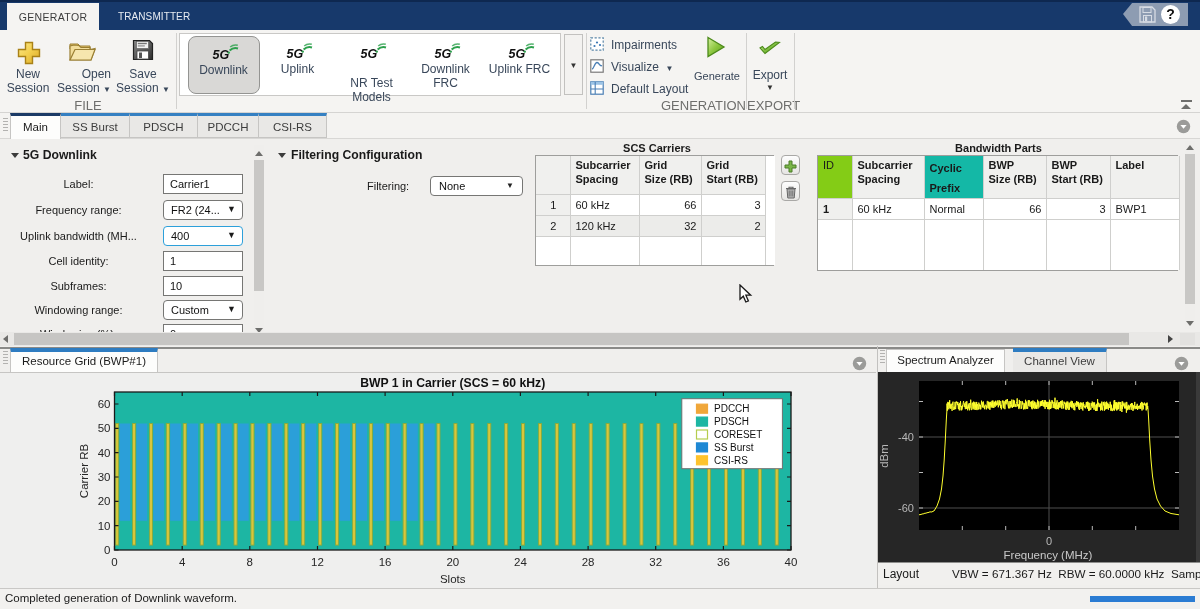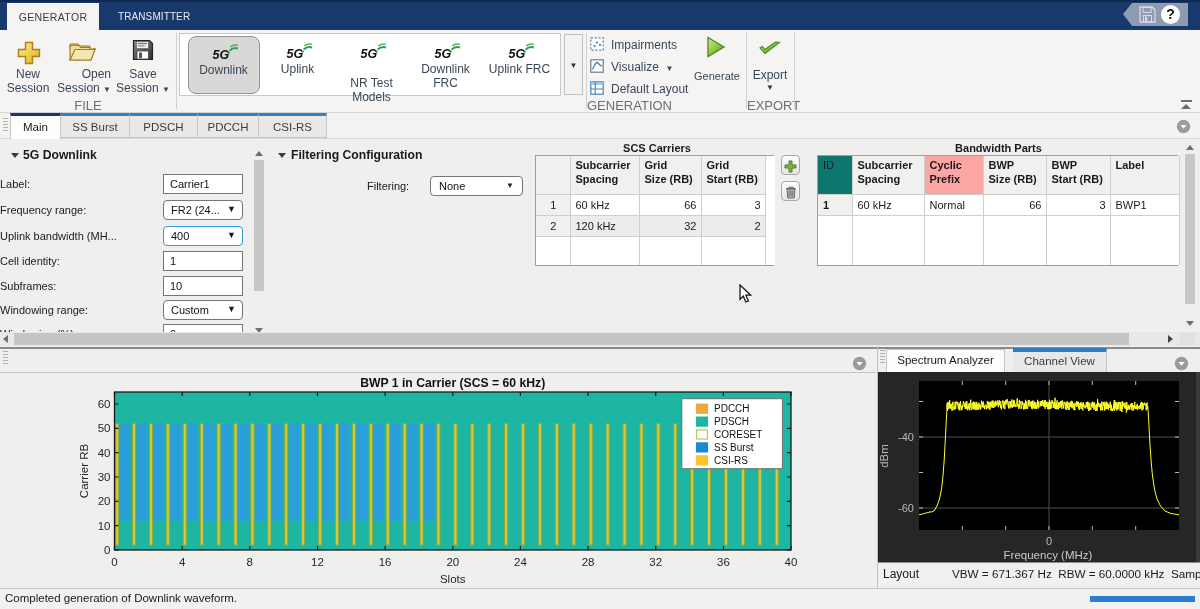--- a/index.html
+++ b/index.html
@@ -1,16 +1,16 @@
 <!DOCTYPE html>
 <html><head><meta charset="utf-8"><style>
 * { margin:0; padding:0; box-sizing:border-box; }
 body { width:1200px; height:609px; font-family:"Liberation Sans",sans-serif; overflow:hidden; position:relative; background:#f0efed; }
 .abs { position:absolute; }
-.flbl { position:absolute; left:0; width:157px; text-align:left; font-size:11px; color:#1a1a1a; white-space:nowrap; }
+.flbl { position:absolute; left:0; width:157px; text-align:center; font-size:11px; color:#1a1a1a; white-space:nowrap; }
 .tb { position:absolute; left:163px; width:80px; height:20px; background:#fff; border:1px solid #767674; font-size:11px; padding:3px 0 0 6px; color:#111; }
 .cb { position:absolute; left:163px; width:80px; height:20px; background:#fff; border:1px solid #767674; border-radius:4px; font-size:11px; padding:3px 0 0 7px; color:#111; }
 .car { position:absolute; right:6px; top:3px; font-size:9px; color:#1a1a1a; }
 .seclbl { position:absolute; top:68px; font-size:13px; color:#6e6e6c; }
 .vsep { position:absolute; top:3px; height:76px; width:1px; background:#d2d1cf; }
 </style></head>
 <body>
 
 <div class="abs" style="left:0;top:0;width:1200px;height:30px;background:#17396b">
   <div class="abs" style="left:0;top:0;width:1200px;height:2px;background:#0e2850"></div>
@@ -157,21 +157,21 @@
         <defs>
           <linearGradient id="ggr" x1="0" y1="0" x2="1" y2="1">
             <stop offset="0" stop-color="#d6f0a0"></stop>
             <stop offset="0.5" stop-color="#8cc63f"></stop>
             <stop offset="1" stop-color="#5a9e1f"></stop>
           </linearGradient>
         </defs>
         <path d="M2 1.5 L18 11 L2 20.5 z" fill="url(#ggr)" stroke="#4c8a1a" stroke-width="1.3"></path>
       </svg></div>
   <div class="abs" style="left:686px;top:40px;width:62px;text-align:center;font-size:11px;color:#39475a">Generate</div>
-  <div class="seclbl" style="left:587px;width:159px;text-align:left">GENERATION</div>
+  <div class="seclbl" style="left:587px;width:159px;text-align:right">GENERATION</div>
   <div class="vsep" style="left:746px"></div>
 
   <div class="abs" style="left:758px;top:11px"><svg width="24" height="15" viewBox="0 0 24 15">
         <defs>
           <linearGradient id="egr" x1="0" y1="0" x2="1" y2="1">
             <stop offset="0" stop-color="#cdeca0"></stop>
             <stop offset="0.5" stop-color="#7fbf3f"></stop>
             <stop offset="1" stop-color="#4f9420"></stop>
           </linearGradient>
         </defs>
@@ -272,23 +272,23 @@
           <td style="border-right:1px solid #cfcfcd;background:#fff"></td>
           <td style="border-right:1px solid #cfcfcd;background:#fff"></td>
         </tr>
       </tbody>
     </table>
   </div>
 <div style="position:absolute;left:817px;top:155px;width:361px;border:1px solid #9e9e9c;background:#fff">
     <table style="border-collapse:collapse;table-layout:fixed;width:361px;font-size:11px;color:#1a1a1a">
       <tbody>
         <tr style="height:38px">
-          <td style="width:34px;background:#0f766e;border:1px solid #cfcfcd;border-top:none;border-left:none;font-weight:normal;vertical-align:top;padding:2px 1px 0 5px;line-height:14px">ID</td>
+          <td style="width:34px;background:#84cc16;border:1px solid #cfcfcd;border-top:none;border-left:none;font-weight:normal;vertical-align:top;padding:2px 1px 0 5px;line-height:14px">ID</td>
           <td style="width:72px;background:#f0f0ee;border:1px solid #cfcfcd;border-top:none;font-weight:bold;vertical-align:top;padding:2px 1px 0 5px;line-height:14px">Subcarrier<br>Spacing</td>
-          <td style="width:59px;background:#fca5a5;border:1px solid #cfcfcd;border-top:none;font-weight:bold;vertical-align:top;padding:2px 1px 0 5px;line-height:14px">Cyclic<br>Prefix</td>
+          <td style="width:59px;background:#14b8a6;border:1px solid #cfcfcd;border-top:none;font-weight:bold;vertical-align:top;padding:2px 1px 0 5px;line-height:20px">Cyclic<br>Prefix</td>
           <td style="width:63px;background:#f0f0ee;border:1px solid #cfcfcd;border-top:none;font-weight:bold;vertical-align:top;padding:2px 1px 0 5px;line-height:14px">BWP<br>Size (RB)</td>
           <td style="width:64px;background:#f0f0ee;border:1px solid #cfcfcd;border-top:none;font-weight:bold;vertical-align:top;padding:2px 1px 0 5px;line-height:14px">BWP<br>Start (RB)</td>
           <td style="width:69px;background:#f0f0ee;border:1px solid #cfcfcd;border-top:none;font-weight:bold;vertical-align:top;padding:2px 1px 0 5px;line-height:14px">Label</td>
         </tr>
         <tr style="height:21px">
           <td style="background:#f0f0ee;font-weight:bold;border:1px solid #cfcfcd;border-left:none;text-align:left;padding:0 4px 0 5px">1</td>
           <td style="background:#fff;border:1px solid #cfcfcd;text-align:left;padding:0 4px 0 5px">60 kHz</td>
           <td style="background:#fff;border:1px solid #cfcfcd;text-align:left;padding:0 4px 0 5px">Normal</td>
           <td style="background:#fff;border:1px solid #cfcfcd;text-align:right;padding:0 4px 0 5px">66</td>
           <td style="background:#fff;border:1px solid #cfcfcd;text-align:right;padding:0 4px 0 5px">3</td>
@@ -310,20 +310,21 @@
   <div class="abs" style="left:3px;top:3px;width:0;height:0;border-top:4px solid transparent;border-bottom:4px solid transparent;border-right:5px solid #6e6e6c"></div>
   <div class="abs" style="left:14px;top:1px;width:1115px;height:12px;background:#c6c5c3"></div>
   <div class="abs" style="left:1168px;top:3px;width:0;height:0;border-top:4px solid transparent;border-bottom:4px solid transparent;border-left:5px solid #444"></div>
   <div class="abs" style="left:1180px;top:1px;width:15px;height:12px;background:#e2e1df"></div>
 </div>
 
 <div class="abs" style="left:0;top:346px;width:1200px;height:242px;background:#f0efed">
   <div class="abs" style="left:0;top:1px;width:1200px;height:2px;background:#8a8a88"></div>
 
   <div style="position:absolute;left:3px;top:5px;width:5px;height:14px;background-image:repeating-linear-gradient(#b3b2b0 0 1px,transparent 1px 3px)"></div>
+  <div class="abs" style="left:10px;top:2px;width:148px;height:24px;background:#fdfdfc;border-top:4px solid #2e7cc1;border-left:1px solid #c6c5c3;border-right:1px solid #c6c5c3;font-size:11.5px;color:#1a1a1a;text-align:center;padding-top:3px">Resource Grid (BWP#1)</div>
   <div class="abs" style="left:852px;top:10px"><svg width="15" height="15" viewBox="0 0 15 15">
         <circle cx="7.5" cy="7.5" r="6.7" fill="#9b9b99"></circle>
         <path d="M4.4 6 h6.2 L7.5 9.8z" fill="#fff"></path>
       </svg></div>
   <div class="abs" style="left:0;top:26px;width:876px;height:216px;background:#efefee;border-top:1px solid #c6c5c3"></div>
 
   <div class="abs" style="left:877px;top:0;width:1px;height:242px;background:#c2c1bf"></div>
   <div class="abs" style="left:880px;top:4px;width:5px;height:14px;background-image:repeating-linear-gradient(#b3b2b0 0 1px,transparent 1px 3px)"></div>
   <div class="abs" style="left:886px;top:3px;width:119px;height:23px;background:#fdfdfc;border:1px solid #c6c5c3;border-bottom:none;font-size:11.5px;color:#1a1a1a;text-align:center;padding-top:4px">Spectrum Analyzer</div>
   <div class="abs" style="left:1013px;top:2px;width:94px;height:24px;background:#e9e8e6;border-top:4px solid #2e7cc1;border-right:1px solid #c6c5c3;font-size:11.5px;color:#3c3c3c;text-align:center;padding-top:3px">Channel View</div>

